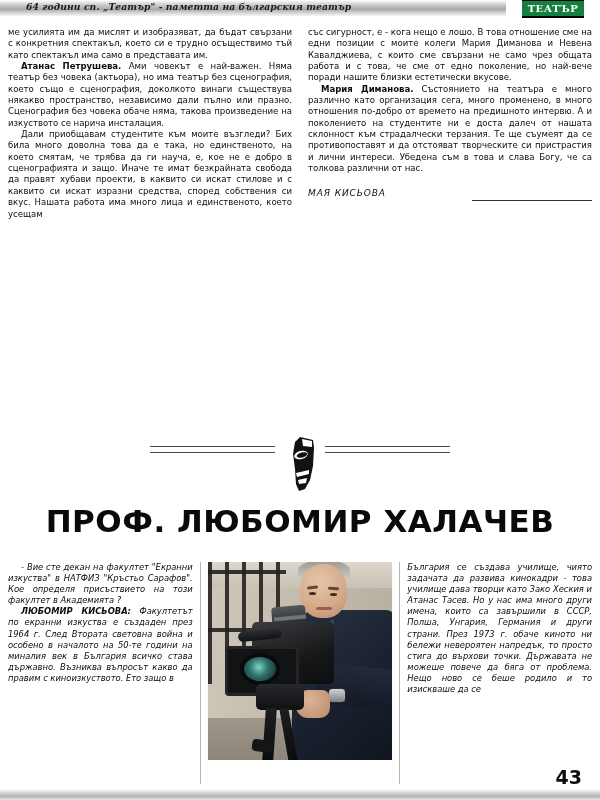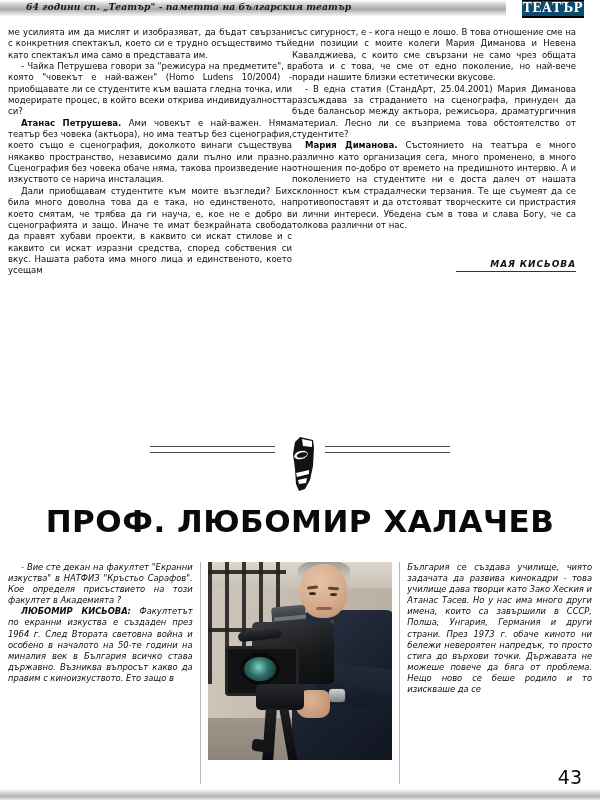--- a/index.html
+++ b/index.html
@@ -29,67 +29,67 @@
     position: absolute; left: 26px; top: 1px;
     font-family: "DejaVu Serif", serif;
     font-style: italic; font-weight: bold;
     font-size: 9.2px; color: #1a1a1a;
     letter-spacing: .1px;
     white-space: nowrap;
   }
   .logo {
     position: absolute; left: 522px; top: 0px;
     width: 62px; height: 15px;
-    background: #0c4a6e;
+    background: #15803d;
     color: #fff;
     font-family: "DejaVu Serif", serif;
     font-weight: bold;
-    font-size: 12px;
+    font-size: 10px;
     letter-spacing: .5px;
     text-align: center;
     line-height: 15px;
     border-top: 1px solid #000;
     border-bottom: 2px solid #000;
   }
   .logo-roof {
     position: absolute; left: 522px; top: -1px;
     width: 62px; height: 3px;
     background: repeating-linear-gradient(90deg, #111 0 2px, #fff 2px 4px);
   }
 
   
   .top-cols {
     position: absolute; left: 8px; top: 27px;
     width: 584px; height: 390px;
     display: flex;
+    gap: 16px;
   }
   .col {
     width: 284px;
   }
   .bodytext {
     font-family: "DejaVu Sans", sans-serif;
     font-size: 8.55px;
     line-height: 11.35px;
     color: #0d0d0d;
     text-align: justify;
     text-justify: inter-word;
     margin: 0;
     letter-spacing: -0.02px;
   }
   .bodytext + .bodytext { margin-top: 0; }
   .indent { text-indent: 13px; }
   .spaced { margin-top: 8px; }
   .lead { font-weight: bold; }
 
   .byline {
-    margin-top: 28px;
-    text-align: right;
+    margin-top: 14px;
     font-family: "DejaVu Sans", sans-serif;
     font-style: italic;
-    font-weight: bold;
+    font-weight: normal;
     font-size: 9px;
     letter-spacing: .9px;
     color: #111;
   }
   .byline-rule {
     margin-top: 2px;
     margin-left: auto;
     width: 120px;
     border-bottom: 1px solid #333;
   }
@@ -304,49 +304,47 @@
 
   
   .footer-bar {
     position: absolute; left: 0; bottom: 0;
     width: 600px; height: 11px;
     background: linear-gradient(to bottom, #fdfdfd 0%, #cfcfcf 40%, #b6b6b6 70%, #e8e8e8 100%);
   }
   .page-num {
     position: absolute; right: 18px; bottom: 12px;
     font-family: "DejaVu Sans", sans-serif;
-    font-weight: normal;
+    font-weight: bold;
     font-size: 19px;
     color: #0d0d0d;
   }
 </style>
 </head>
 <body>
 
 <div class="page">
 
   <div class="header">
     <div class="header-bar"></div>
     <div class="header-title">64 години сп. „Театър" - паметта на българския театър</div>
     <div class="logo-roof"></div>
     <div class="logo">ТЕАТЪР</div>
   </div>
 
   <div class="top-cols">
 
     <div class="col">
       <p class="bodytext">ме усилията им да мислят и изобразяват, да бъдат свързани с конкретния спектакъл, което си е трудно осъществимо тъй като спектакъл има само в представата им.</p>
-      <p class="bodytext indent spaced">- Чайка Петрушева говори за "режисура на предметите", в която "човекът е най-важен" (Homo Ludens 10/2004)  - приобщавате ли се студентите към вашата гледна точка, или модерирате процес, в който всеки открива индивидуалността си?</p>
       <p class="bodytext indent spaced"><span class="lead">Атанас Петрушева.</span><span> Ами човекът е най-важен. Няма театър без човека (актьора), но има театър без сценография, което също е сценография, доколкото винаги съществува някакво пространство, независимо дали пълно или празно. Сценография без човека обаче няма, такова произведение на изкуството се нарича инсталация.</span></p>
       <p class="bodytext indent">Дали приобщавам студентите към моите възгледи? Бих била много доволна това да е така, но единственото, на което смятам, че трябва да ги науча, е, кое не е добро в сценографията и защо. Иначе те имат безкрайната свобода да правят хубави проекти, в каквито си искат стилове и с каквито си искат изразни средства, според собствения си вкус. Нашата работа има много лица и единственото, което усещам</p>
     </div>
 
     <div class="col">
       <p class="bodytext">със сигурност, е - кога нещо е лошо. В това отношение сме на едни позиции  с моите колеги Мария Диманова и Невена Кавалджиева, с които сме свързани не само чрез общата работа и с това, че сме от едно поколение, но най-вече поради нашите близки естетически вкусове.</p>
-      <p class="bodytext indent spaced">- В една статия (СтандАрт, 25.04.2001) Мария Диманова разсъждава за страданието на сценографа, принуден да бъде балансьор между актьора, режисьора, драматургичния материал. Лесно ли се възприема това обстоятелство от студентите?</p>
       <p class="bodytext indent spaced"><span class="lead">Мария Диманова.</span><span> Състоянието на театъра е много различно като организация сега, много променено, в много отношения по-добро от времето на предишното интервю. А и поколението на студентите ни е доста далеч от нашата склонност към страдалчески терзания. Те ще съумеят да се противопоставят и да отстояват творческите си пристрастия и лични интереси. Убедена съм в това и слава Богу, че са толкова различни от нас.</span></p>
       <div class="byline">МАЯ  КИСЬОВА</div>
       <div class="byline-rule"></div>
     </div>
 
   </div>
 
   <div class="ornament">
     <div class="orn-rule left"></div>
     <div class="orn-rule right"></div>

